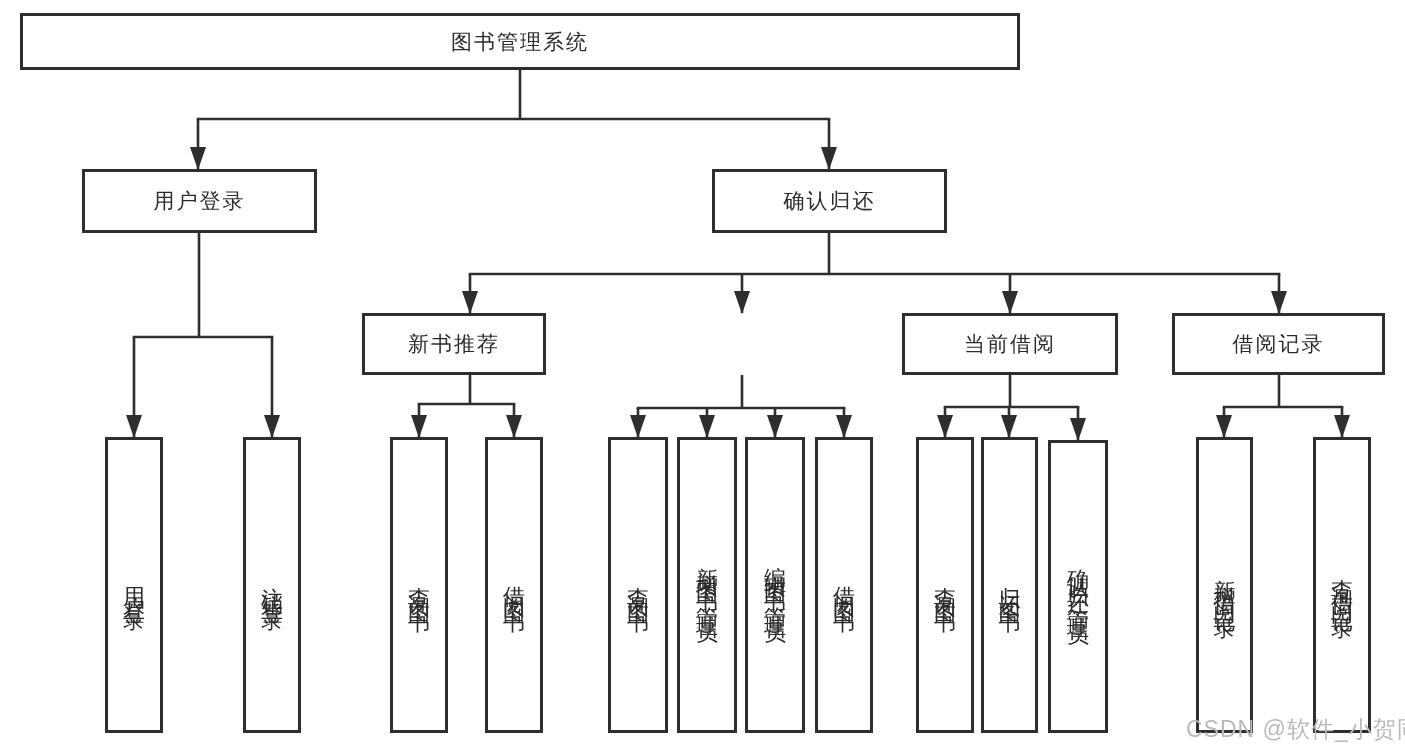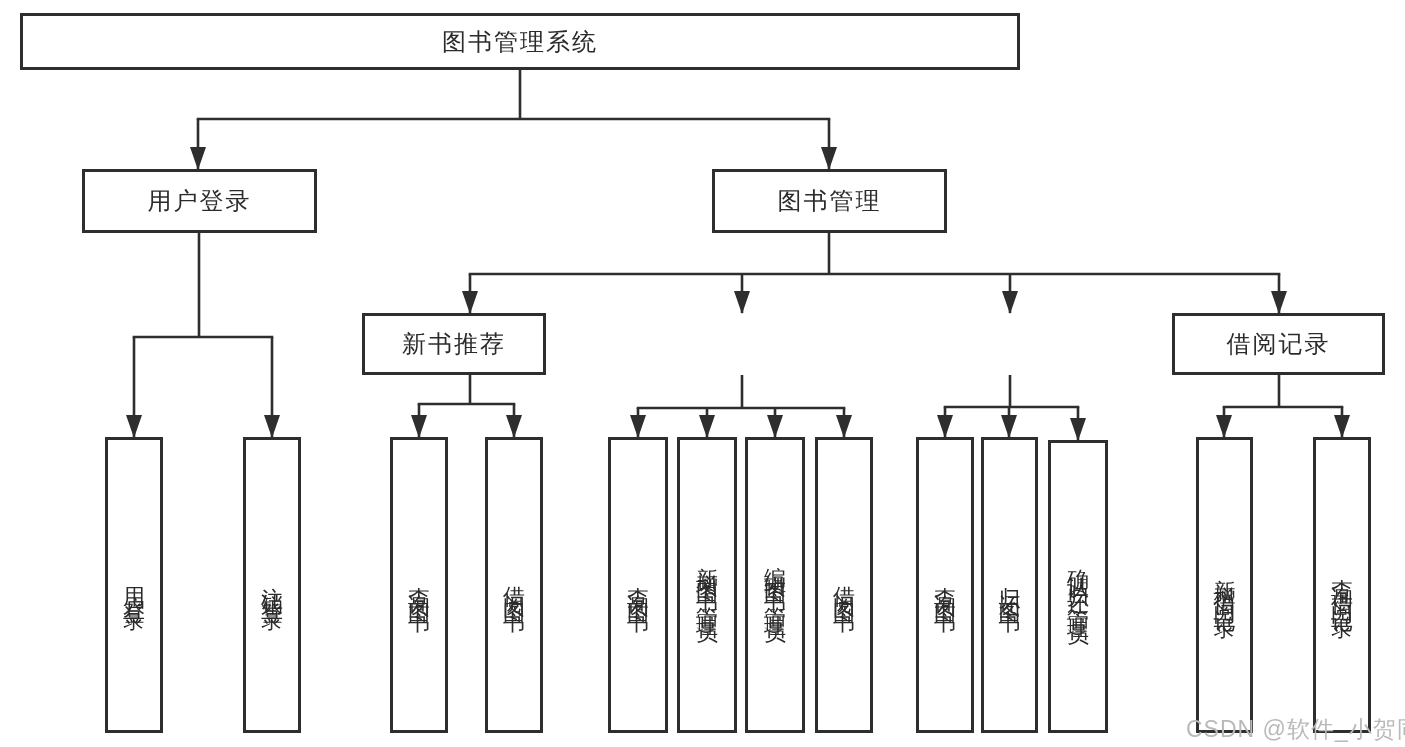--- a/index.html
+++ b/index.html
@@ -14,21 +14,21 @@
   .box{
     position:absolute;
     box-sizing:border-box;
     border:3px solid #2e2e2e;
     background:#ffffff;
     display:flex;align-items:center;justify-content:center;
     color:#2b2b2b;
     z-index:1;
   }
   .box.h span{
-    font-size:24px;
+    font-size:21px;
     letter-spacing:2px;
     white-space:nowrap;
   }
   .box.v span{
     writing-mode:vertical-rl;
     text-orientation:mixed;
     font-size:22px;
     letter-spacing:8px;
     line-height:1;
   }
@@ -123,25 +123,28 @@
   </svg>
 
   <div class="box h" id="n-root">
     <span>图书管理系统</span>
   </div>
 
   <div class="box h" id="n-userlogin">
     <span>用户登录</span>
   </div>
   <div class="box h" id="n-bookmgmt">
-    <span>图书管理</span>
+    <span>确认归还</span>
   </div>
 
   <div class="box h" id="n-newbook">
     <span>新书推荐</span>
+  </div>
+  <div class="box h" id="n-curborrow">
+    <span>当前借阅</span>
   </div>
   <div class="box h" id="n-borrowrec">
     <span>借阅记录</span>
   </div>
 
   <div class="box v leaf" id="l-g1-0">
     <span>用户登录</span>
   </div>
   <div class="box v leaf" id="l-g1-1">
     <span>注销登录</span>

